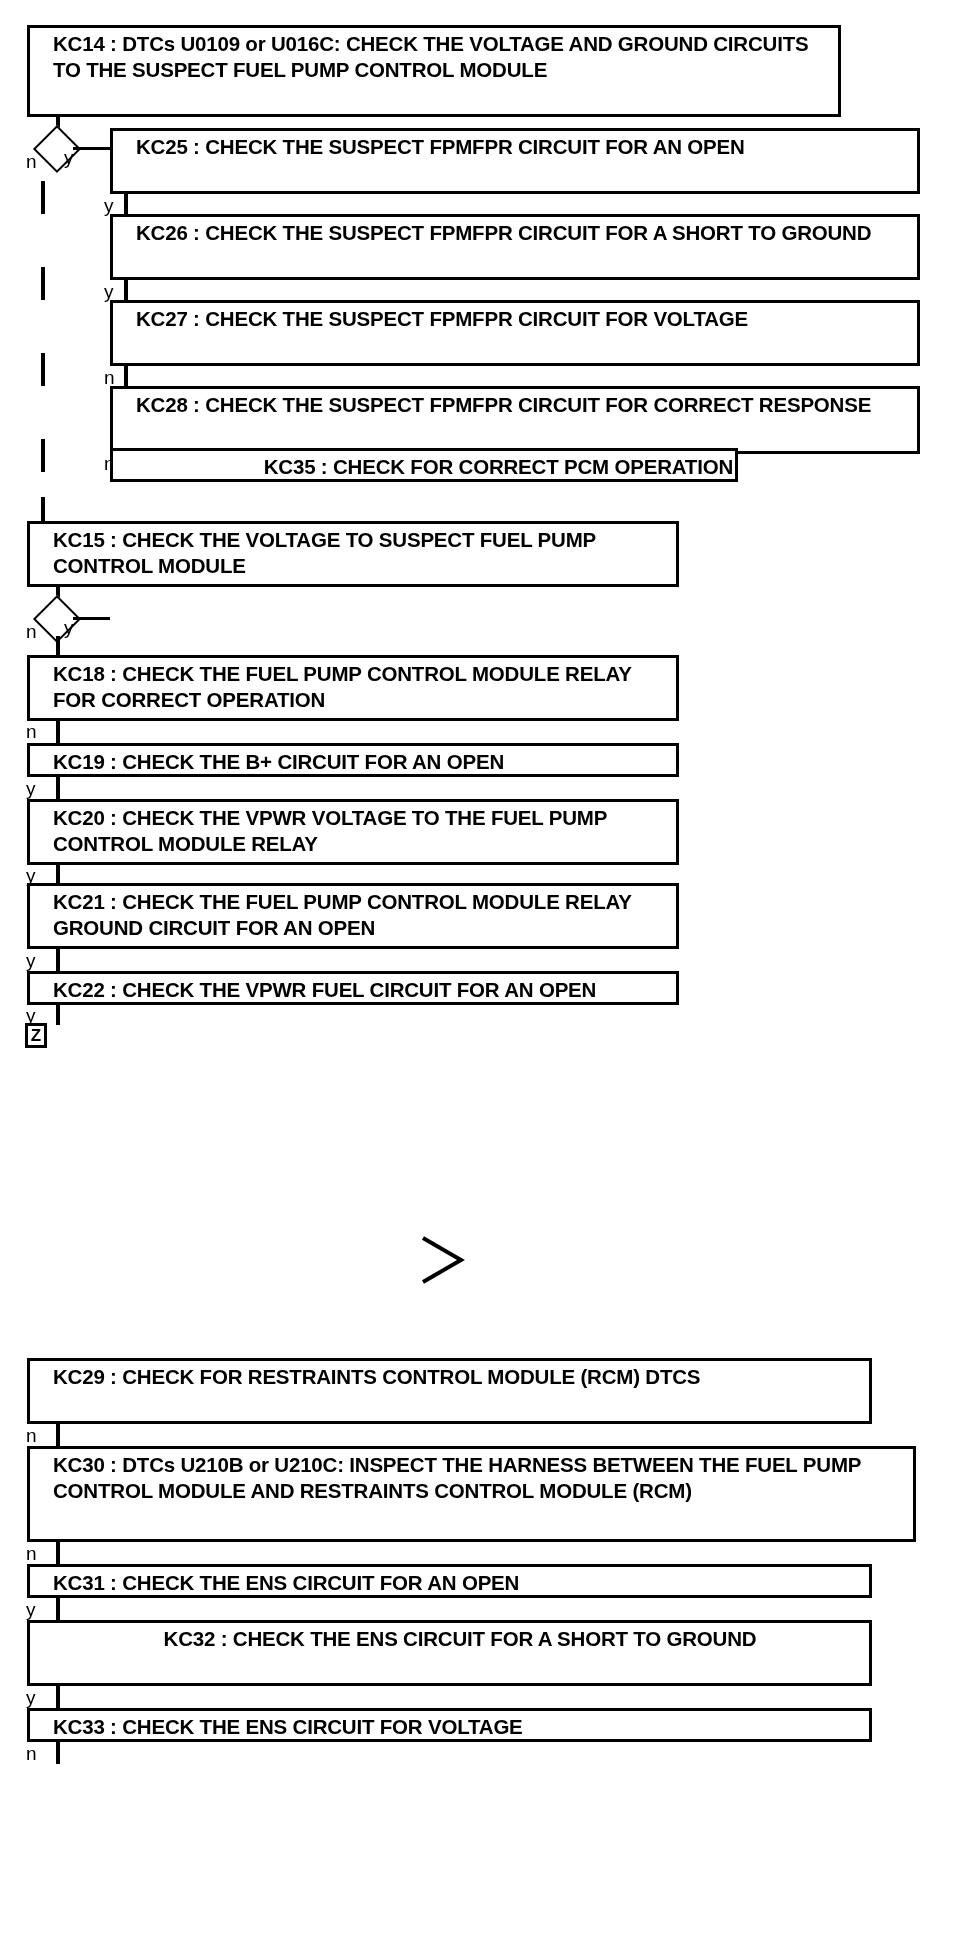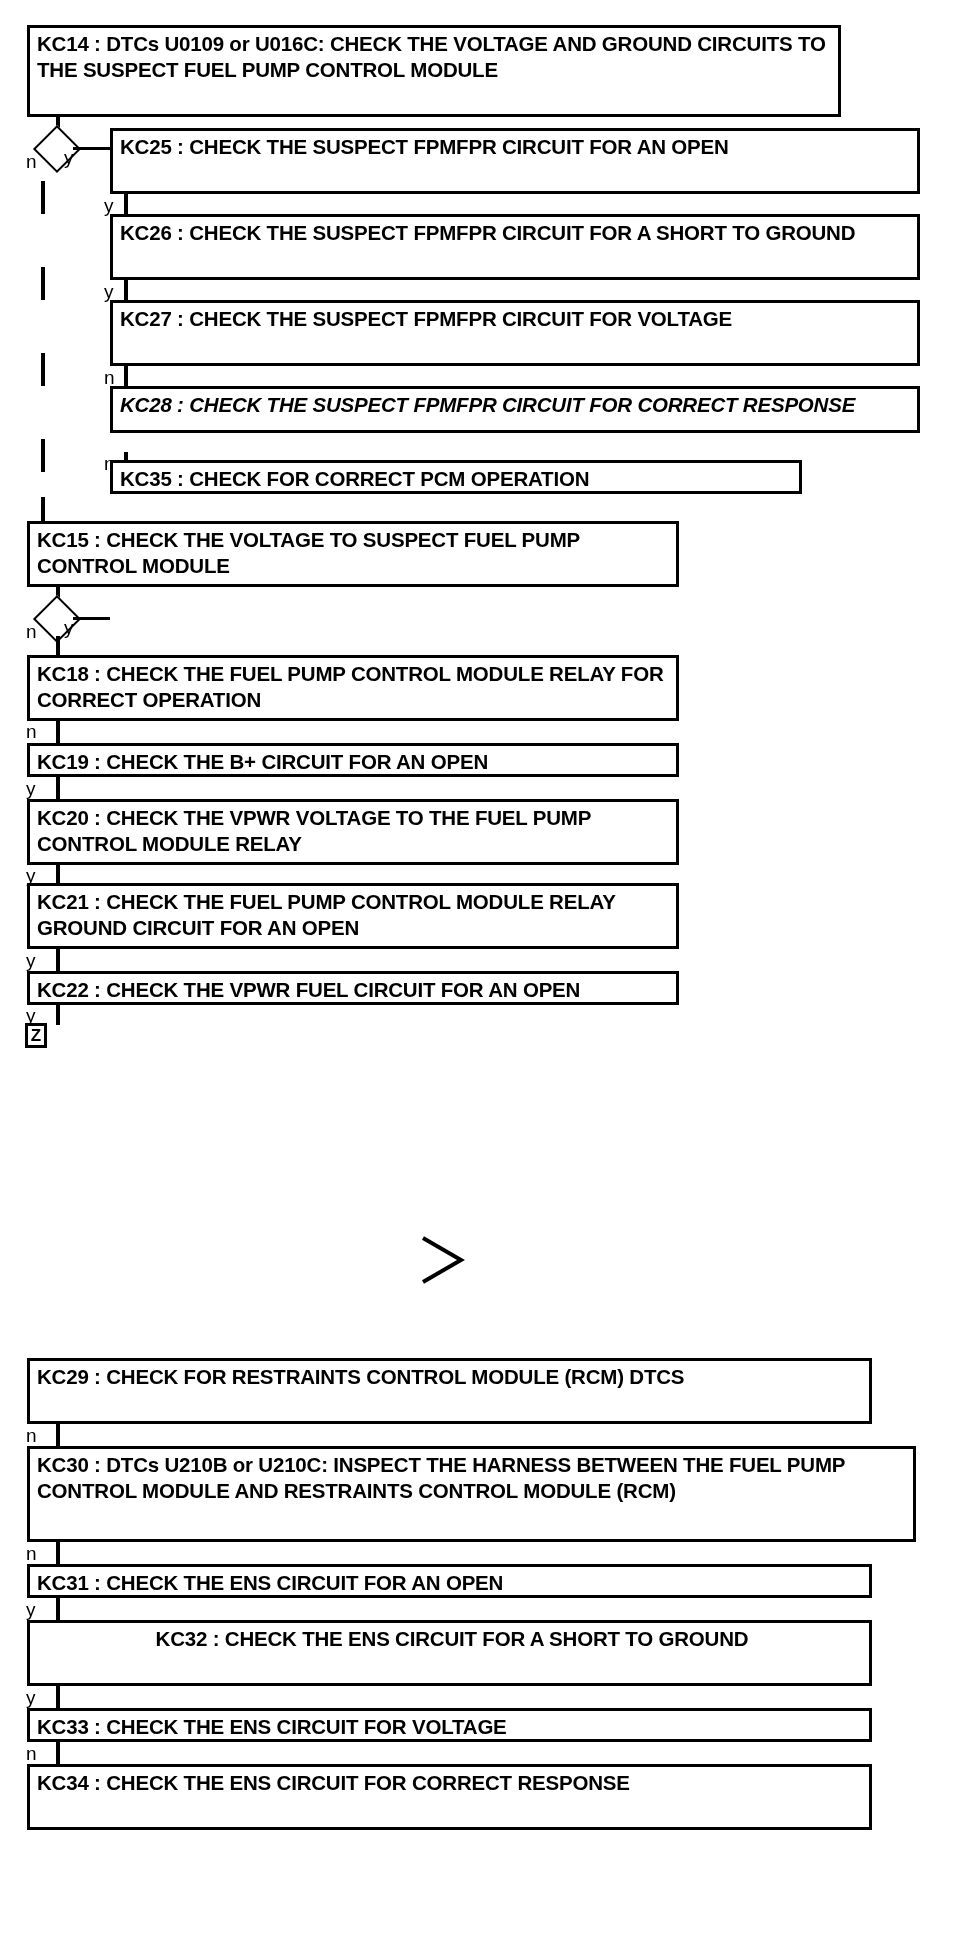--- a/index.html
+++ b/index.html
@@ -21,21 +21,21 @@
   .node {
     position: absolute;
     box-sizing: border-box;
     border: 3px solid #000000;
     background: #ffffff;
     color: #000000;
     font-weight: bold;
     font-size: 20.5px;
     line-height: 26px;
     letter-spacing: -0.2px;
-    padding: 3px 2px 3px 7px;
+    padding: 3px 2px 3px 23px;
     white-space: pre-line;
     font-family: "Liberation Sans", sans-serif;
   }
   .vline {
     position: absolute;
     background: #000000;
     width: 4px;
   }
   .hline {
     position: absolute;
@@ -101,25 +101,25 @@
   <div class="branch-label" style="left:104px; top:196px;">y</div>
 
   <div class="node" style="left:110px; top:214px; width:810px; height:66px;">KC26 : CHECK THE SUSPECT FPMFPR CIRCUIT FOR A SHORT TO GROUND</div>
   <div class="vline" style="left:124px; top:280px; width:4px; height:28px;"></div>
   <div class="branch-label" style="left:104px; top:282px;">y</div>
 
   <div class="node" style="left:110px; top:300px; width:810px; height:66px;">KC27 : CHECK THE SUSPECT FPMFPR CIRCUIT FOR VOLTAGE</div>
   <div class="vline" style="left:124px; top:366px; width:4px; height:28px;"></div>
   <div class="branch-label" style="left:104px; top:368px;">n</div>
 
-  <div class="node" style="left:110px; top:386px; width:810px; height:47px;font-style:italic;">KC28 : CHECK THE SUSPECT FPMFPR CIRCUIT FOR CORRECT RESPONSE</div>
+  <div class="node" style="left:110px; top:386px; width:810px; height:68px;">KC28 : CHECK THE SUSPECT FPMFPR CIRCUIT FOR CORRECT RESPONSE</div>
   <div class="vline" style="left:124px; top:452px; width:4px; height:28px;"></div>
   <div class="branch-label" style="left:104px; top:454px;">n</div>
 
-  <div class="node" style="left:110px; top:460px; width:692px; height:34px;">KC35 : CHECK FOR CORRECT PCM OPERATION</div>
+  <div class="node" style="left:110px; top:448px; width:628px; height:34px;text-align:right;">KC35 : CHECK FOR CORRECT PCM OPERATION</div>
 
   <div class="node" style="left:27px; top:521px; width:652px; height:66px;">KC15 : CHECK THE VOLTAGE TO SUSPECT FUEL PUMP CONTROL MODULE</div>
 
   <div class="vline" style="left:56px; top:587px; width:4px; height:25px;"></div>
 
   <div class="diamond" style="left:40px; top:602px;"></div>
   <div class="branch-label" style="left:26px; top:622px;">n</div>
   <div class="branch-label" style="left:64px; top:618px;">y</div>
   <div class="hline" style="left:73px; top:617px; width:37px; height:3px;"></div>
 
@@ -165,15 +165,14 @@
   <div class="branch-label" style="left:26px; top:1600px;">y</div>
 
   <div class="node" style="left:27px; top:1620px; width:845px; height:66px;text-align:center;">KC32 : CHECK THE ENS CIRCUIT FOR A SHORT TO GROUND</div>
   <div class="vline" style="left:56px; top:1686px; width:4px; height:22px;"></div>
   <div class="branch-label" style="left:26px; top:1688px;">y</div>
 
   <div class="node" style="left:27px; top:1708px; width:845px; height:34px;">KC33 : CHECK THE ENS CIRCUIT FOR VOLTAGE</div>
   <div class="vline" style="left:56px; top:1742px; width:4px; height:22px;"></div>
   <div class="branch-label" style="left:26px; top:1744px;">n</div>
 
-  <div class="node" style="left:27px; top:1764px; width:845px; height:66px;">KC34 : CHECK THE ENS CIRCUIT FOR CORRECT RESPONSE</div>
 
 </div>
 
 </body></html>

